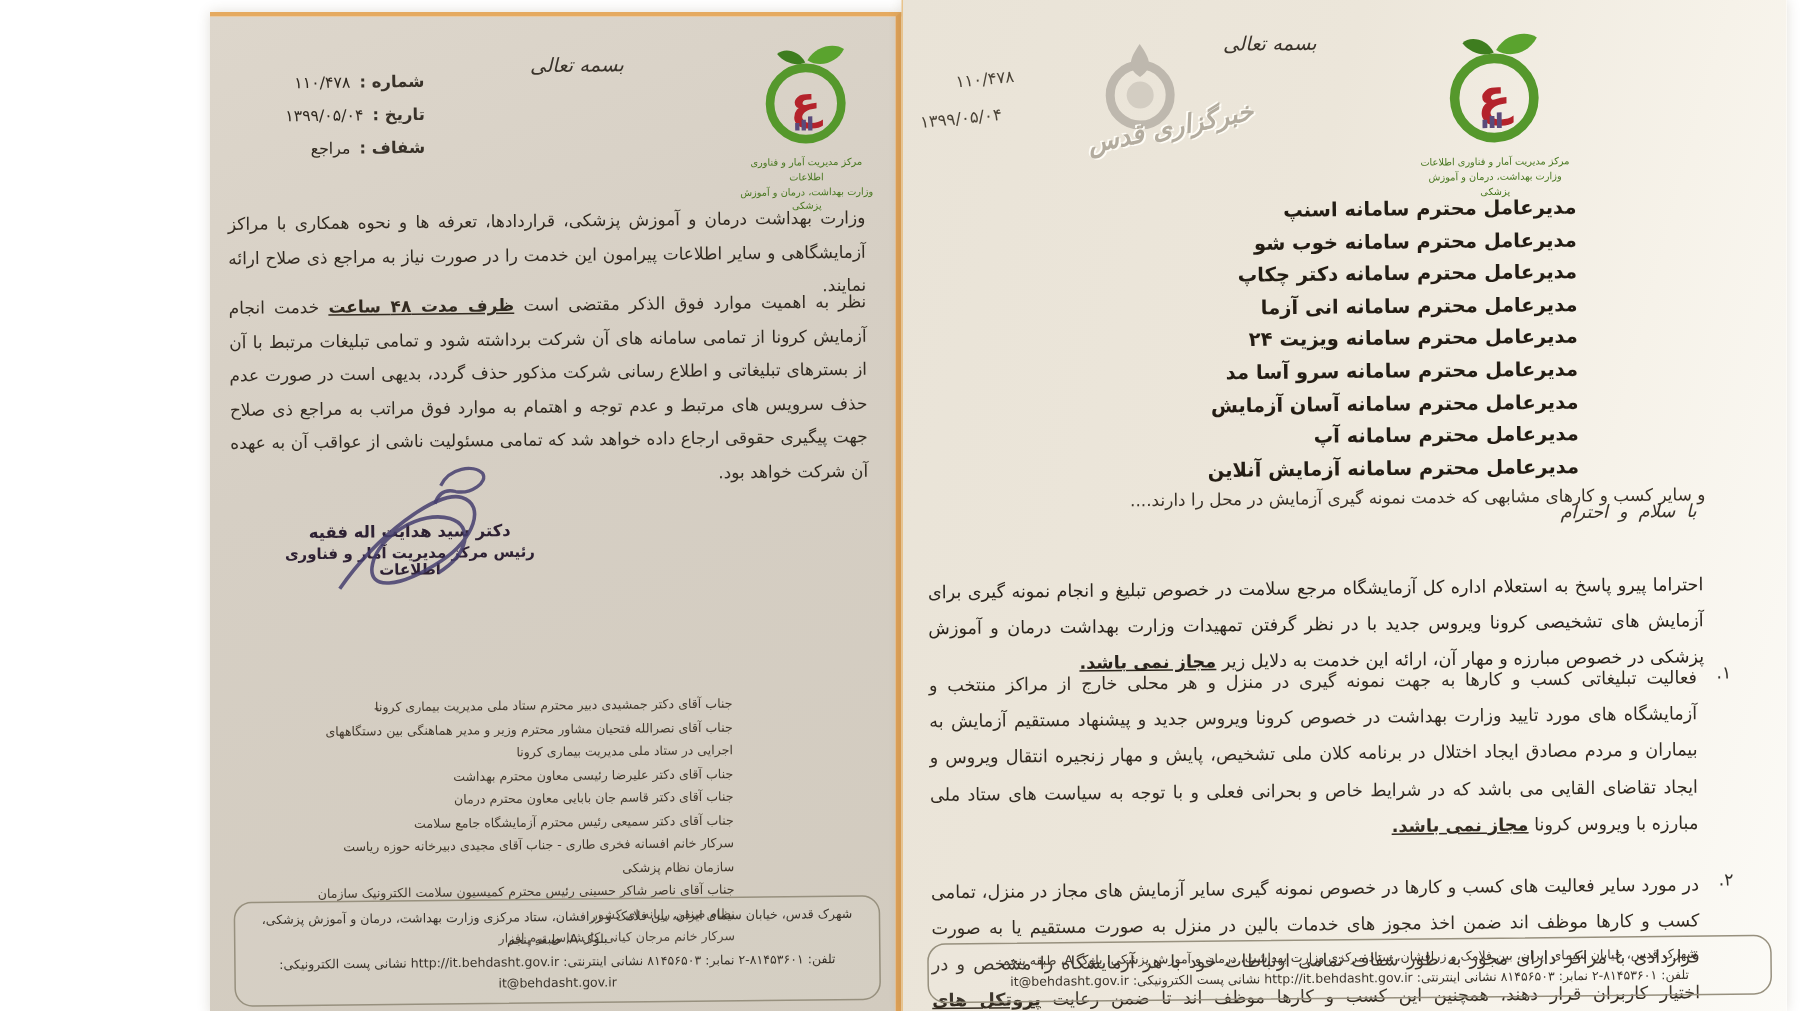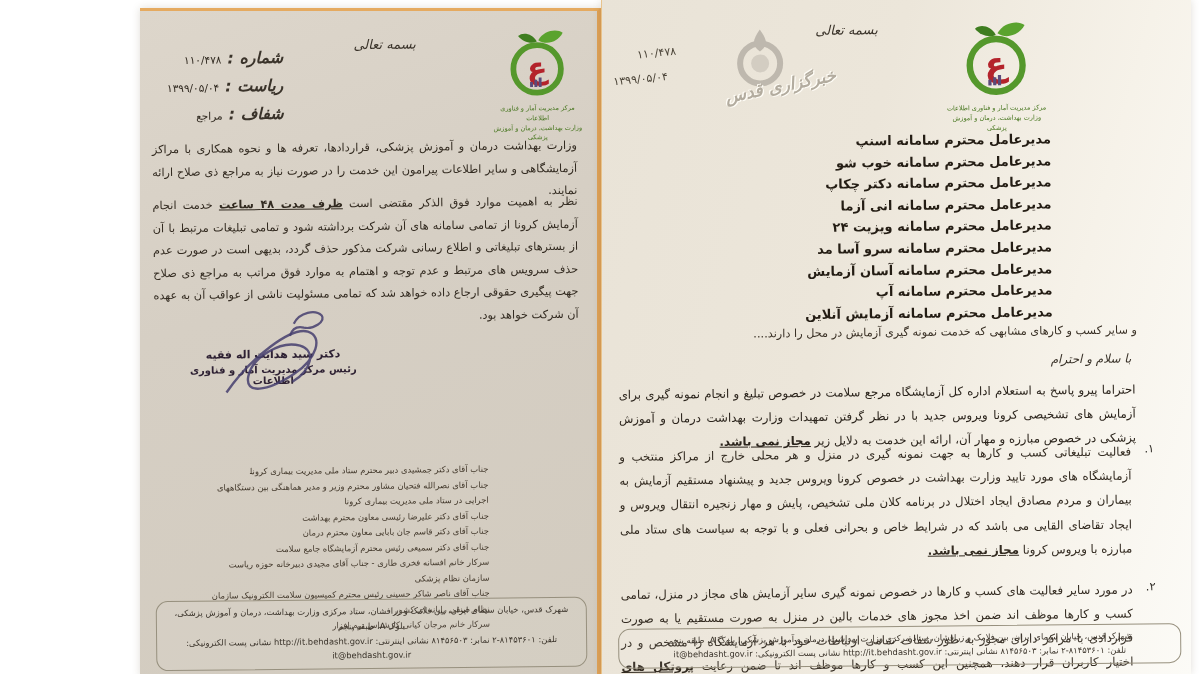--- a/index.html
+++ b/index.html
@@ -21,21 +21,21 @@
   .content{position:absolute;inset:0;direction:rtl;color:#2b241c;transform:rotate(-0.6deg);}
 
   
   .besmele{position:absolute;font-style:italic;font-size:13px;color:#3a332a;letter-spacing:.5px;}
   .logo-wrap{position:absolute;text-align:center;}
   .logo-caption{font-size:6.5px;line-height:1.5;color:#47761f;margin-top:1px;}
 
   
   .meta{position:absolute;left:16px;top:36px;width:130px;direction:rtl;font-size:10.5px;color:#34"2d24";}
   .meta-row{display:flex;justify-content:flex-start;gap:6px;margin-bottom:9px;align-items:baseline;}
-  .meta-label{font-style:italic;font-weight:bold;font-size:16px;color:#3a332a;}
+  .meta-label{font-weight:bold;font-size:11px;color:#3a332a;}
   .meta-value{font-size:10.5px;color:#2f281f;}
 
   .body-para{position:absolute;text-align:justify;font-size:11.3px;line-height:2.0;color:#332b21;}
   .p1{top:126px;right:18px;left:14px;}
   .p2{top:182px;right:18px;left:14px;}
   .emuline{font-weight:bold;text-decoration:underline;}
 
   .sig-block{position:absolute;top:336px;left:28px;width:210px;text-align:center;}
   .sig-name{font-size:11px;font-weight:bold;color:#2e2133;}
   .sig-title{font-size:10px;font-weight:bold;color:#2e2133;margin-top:3px;}
@@ -47,21 +47,21 @@
   .footer-box{
     position:absolute;bottom:8px;left:13px;right:13px;
     border:1px solid #97907e;border-radius:12px;
     padding:4px 10px 5px;text-align:center;direction:rtl;
     font-size:8.4px;line-height:1.75;color:#3a332a;background:rgba(255,255,255,.06);
   }
 
   
   .addr-list{position:absolute;top:130px;right:138px;text-align:right;font-weight:bold;font-size:13px;line-height:21.6px;color:#241d14;}
   .addr-more{position:absolute;top:326px;right:54px;font-size:11.3px;color:#3a3126;}
-  .salutation{position:absolute;top:354px;right:60px;font-style:italic;font-size:12px;color:#3a332a;}
+  .salutation{position:absolute;top:336px;right:60px;font-style:italic;font-size:12px;color:#3a332a;font-family:Liberation Mono, monospace;}
   .intro{position:absolute;top:380px;right:56px;left:16px;text-align:justify;font-size:11.8px;line-height:2.05;color:#33"2b21";}
   .items{position:absolute;top:442px;right:38px;left:16px;}
   .item{display:flex;gap:9px;margin-bottom:17px;}
   .item-num{flex:0 0 14px;font-size:11.5px;color:#33302a;padding-top:2px;}
   .item-text{text-align:justify;font-size:11.8px;line-height:2.05;color:#332b21;}
 
   
   .wm-number{position:absolute;left:38px;top:44px;font-size:11px;color:#4a4337;transform:rotate(-5deg);}
   .wm-date{position:absolute;left:14px;top:70px;font-size:11px;color:#4a4337;transform:rotate(-5deg);}
   .wm-emblem{position:absolute;left:132px;top:26px;opacity:.85;}
@@ -81,21 +81,21 @@
     <div class="content">
 
       <div class="besmele" style="top:26px;right:178px;">بسمه تعالی</div>
 
       <div class="meta">
         <div class="meta-row">
           <span class="meta-label">شماره :</span>
           <span class="meta-value">۱۱۰/۴۷۸</span>
         </div>
         <div class="meta-row">
-          <span class="meta-label">ریاست :</span>
+          <span class="meta-label">تاریخ :</span>
           <span class="meta-value">۱۳۹۹/۰۵/۰۴</span>
         </div>
         <div class="meta-row">
           <span class="meta-label">شفاف :</span>
           <span class="meta-value">مراجع</span>
         </div>
       </div>
 
       <div class="logo-wrap" style="top:18px;left:352px;width:96px;">
         <svg width="74" height="72" viewBox="0 0 100 100">

